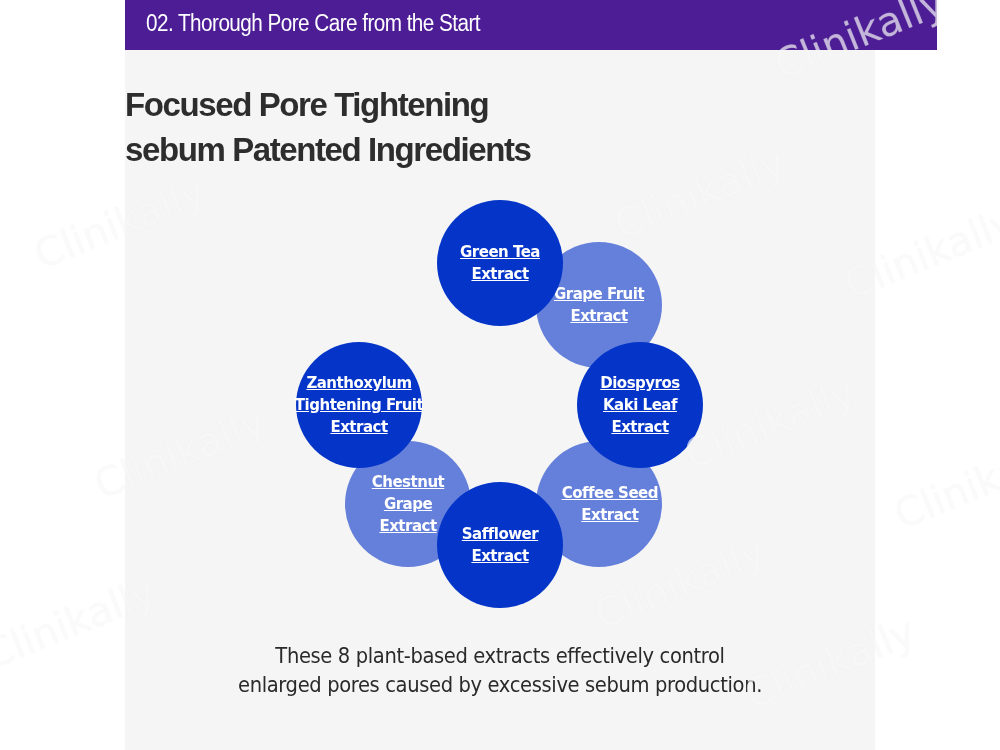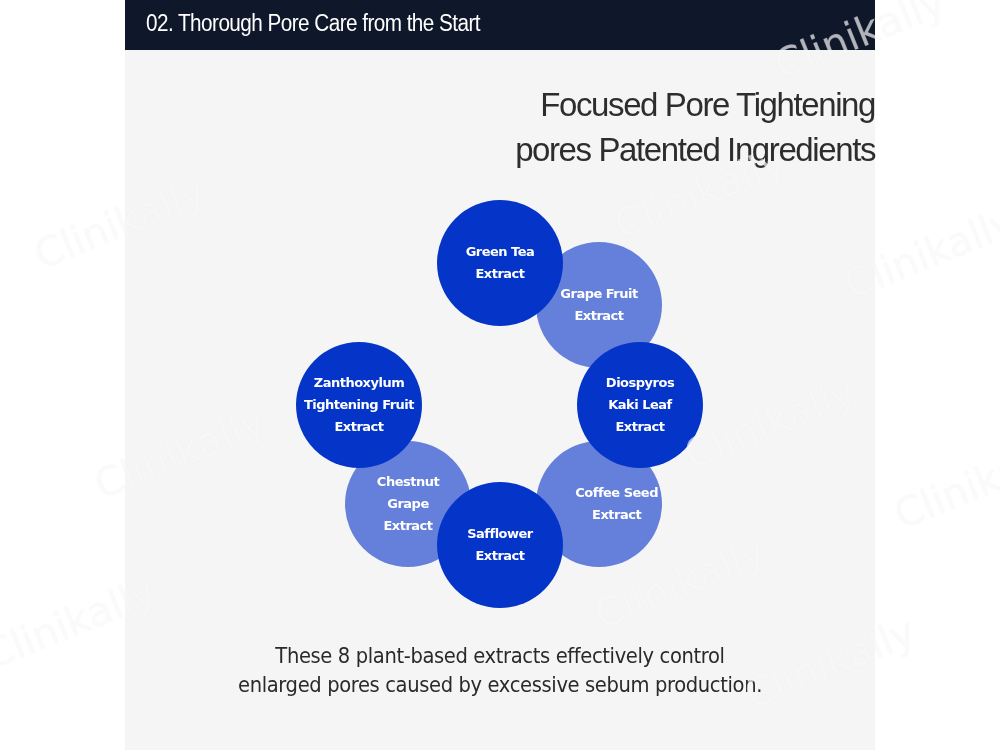--- a/index.html
+++ b/index.html
@@ -8,43 +8,43 @@
       background: #ffffff;
       overflow: hidden;
       font-family: "Liberation Sans", "DejaVu Sans", sans-serif;
     }
     .stage { position: relative; width: 1000px; height: 750px; overflow: hidden; }
     .panel {
       position: absolute; left: 125px; top: 0; width: 750px; height: 750px;
       background: #f5f5f5;
     }
     .section-header {
-      position: absolute; left: 0; top: 0; width: 750px; height: 50px;
-      background: #0f172a;
+      position: absolute; left: 0; top: 0; width: 812px; height: 50px;
+      background: #4c1d95;
     }
     .section-header-text {
       position: absolute; left: 21px; top: 10px;
       color: #ffffff; font-size: 23px; letter-spacing: -0.6px;
       font-family: "Liberation Sans", sans-serif;
       transform: scaleX(0.9); transform-origin: left center;
       white-space: nowrap;
     }
     .title {
       position: absolute; left: 0; width: 750px; top: 82px;
-      text-align: right; color: #2d2d2d;
-      font-size: 33px; font-weight: normal; line-height: 45px;
+      text-align: left; color: #2d2d2d;
+      font-size: 33px; font-weight: bold; line-height: 45px;
       letter-spacing: -1.4px;
     }
     .title .line { display: block; }
     .circle {
       position: absolute; width: 126px; height: 126px; border-radius: 50%;
       display: flex; align-items: center; justify-content: center;
       text-align: center; color: #ffffff;
       font-family: "DejaVu Sans", sans-serif; font-weight: bold;
-      font-size: 13px; line-height: 22px; letter-spacing: -0.5px;
+      font-size: 15px; line-height: 22px; letter-spacing: -0.5px; text-decoration: underline;
     }
     .circle.light { background: #6580da; z-index: 1; }
     .circle.dark { background: #0535c8; z-index: 2; }
     .circle .label { display: block; padding: 0 4px; }
     .circle .label span { display: block; white-space: nowrap; }
     .description {
       position: absolute; left: 0; width: 750px; top: 642px;
       text-align: center; color: #2a2a2a;
       font-size: 21px; line-height: 29px; letter-spacing: -0.4px;
       font-family: "DejaVu Sans", sans-serif;
@@ -75,21 +75,21 @@
   <div class="watermark" style="left:740px; top:640px;">Clinikally</div>
 
   <div class="panel">
 
     <div class="section-header">
       <span class="section-header-text">02. Thorough Pore Care from the Start</span>
     </div>
 
     <div class="title">
       <span class="line">Focused Pore Tightening</span>
-      <span class="line">pores Patented Ingredients</span>
+      <span class="line">sebum Patented Ingredients</span>
     </div>
 
     <div class="circle dark" style="left:312px; top:200px;">
       <span class="label">
         <span>Green Tea</span>
         <span>Extract</span>
       </span>
     </div>
 
     <div class="circle light" style="left:411px; top:242px;">

